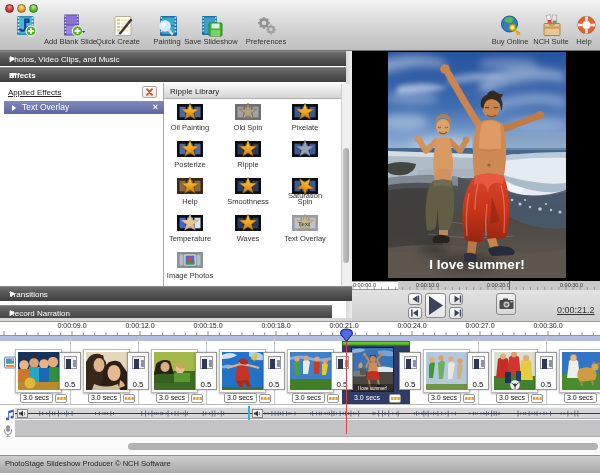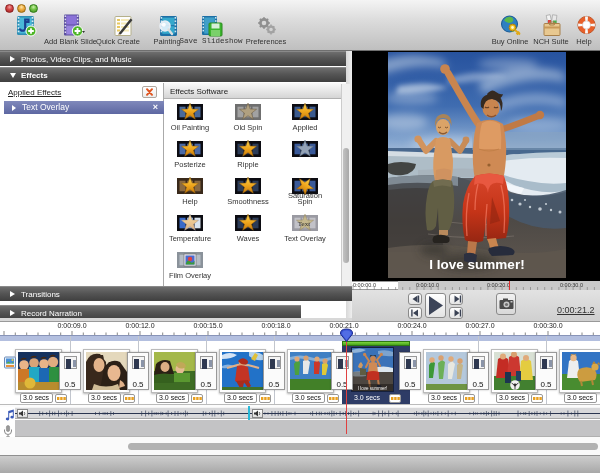--- a/index.html
+++ b/index.html
@@ -1,20 +1,20 @@
 <!DOCTYPE html>
 <html><head>
 <meta charset="utf-8">
 <style>
 * { margin:0; padding:0; box-sizing:border-box; }
 html,body { width:600px; height:473px; overflow:hidden; font-family:"Liberation Sans", sans-serif; background:#fff; }
 #app { position:relative; width:600px; height:473px; }
 .abs { position:absolute; }
 .tlbl { position:absolute; font-size:7.5px; color:#333; text-align:center; white-space:nowrap; transform:translateX(-50%); }
-.hdrbar { position:absolute; left:0; width:346px; height:15px; background:linear-gradient(#6e6e6e,#555 45%,#3f3f3f); color:#fff; font-size:8px; line-height:15px; padding-left:21px; border-top:1px solid #8a8a8a; }
+.hdrbar { position:absolute; left:0; width:346px; height:15px; background:linear-gradient(#6e6e6e,#555 45%,#3f3f3f); color:#fff; font-size:8px; line-height:15px; padding-left:9px; border-top:1px solid #8a8a8a; }
 .hdrbar .arr { position:absolute; left:10px; top:4px; width:0; height:0; }
 .arr-r { border-left:5px solid #fff; border-top:3.5px solid transparent; border-bottom:3.5px solid transparent; }
 .arr-d { border-top:5px solid #fff; border-left:3.5px solid transparent; border-right:3.5px solid transparent; }
 .efflbl { position:absolute; font-size:7.5px; color:#333; text-align:center; white-space:nowrap; transform:translateX(-50%); }
 .rlbl { position:absolute; font-size:7px; color:#222; white-space:nowrap; transform:translateX(-50%); }
 .mrlbl { position:absolute; font-size:5.5px; color:#333; white-space:nowrap; }
 .secs { position:absolute; font-size:7px; color:#111; white-space:nowrap; }
 .tbox { position:absolute; width:22px; height:38px; background:#fbfbfb; border:1px solid #999; box-shadow:0 0 2px rgba(0,0,0,.25); text-align:center; }
 .tbox .ticon { margin:3px auto 0; width:13px; height:13px; border:1px solid #999; background:#f4f4f4; position:relative; }
 .tbox .ticon:before { content:""; position:absolute; left:1.5px; top:1.5px; width:5px; height:10px; background:#2e3850; }
@@ -173,21 +173,21 @@
         <path d="M9 18.4 h3 l-.4-4.6 h-2.2z"></path>
         <path d="M2.1 8.5 v3 l4.6-.4 v-2.2z"></path>
         <path d="M18.9 8.5 v3 l-4.6-.4 v-2.2z"></path>
       </g>
   <circle cx="10.5" cy="10" r="4" fill="none" stroke="#d0d0d0" stroke-width=".6"></circle>
 </svg>
 <div class="tlbl" style="left:23.5px;top:37px;margin-top:36px;">Add Media</div>
 <div class="tlbl" style="left:70.5px;top:37px;">Add Blank Slide</div>
 <div class="tlbl" style="left:110px;top:37px;margin-left:8px;">Quick Create</div>
 <div class="tlbl" style="left:167px;top:37px;">Painting</div>
-<div class="tlbl" style="left:211px;top:37px;font-family:Liberation Mono, monospace;">Save Slideshow</div>
+<div class="tlbl" style="left:211px;top:37px;">Save Slideshow</div>
 <div class="tlbl" style="left:266px;top:37px;">Preferences</div>
 <div class="tlbl" style="left:510px;top:37px;">Buy Online</div>
 <div class="tlbl" style="left:551px;top:37px;">NCH Suite</div>
 <div class="tlbl" style="left:584px;top:37px;">Help</div>
 
 <div class="abs" style="left:0;top:51px;width:352px;height:270px;background:#fff;"></div>
 <div class="abs" style="left:346px;top:51px;width:7px;height:270px;background:linear-gradient(90deg,#d8d8d8,#f2f2f2);"></div>
 <div class="hdrbar" style="top:51px;"><span class="arr arr-r"></span>Photos, Video Clips, and Music</div>
 <div class="hdrbar" style="top:67px;font-weight:bold;"><span class="arr arr-d" style="top:5px;"></span>Effects</div>
 
@@ -197,21 +197,21 @@
 <svg width="13" height="10" viewBox="0 0 13 10" style="position:absolute;left:0;top:0;">
         <path d="M4 2.2 L9 7.8 M9 2.2 L4 7.8" stroke="#e05520" stroke-width="2" stroke-linecap="round"></path>
       </svg>
 </div>
 <div class="abs" style="left:4px;top:101px;width:160px;height:13px;background:linear-gradient(#8089bb,#5d67a2);color:#fff;font-size:8.5px;line-height:13px;padding-left:18px;">Text Overlay
   <span class="arr arr-r" style="position:absolute;left:8px;top:3.5px;border-left-color:#fff;border-left-width:4.5px;border-top-width:3px;border-bottom-width:3px;"></span>
   <span style="position:absolute;right:6px;top:0;font-size:9px;font-weight:bold;">×</span>
 </div>
 
 <div class="abs" style="left:164px;top:83px;width:182px;height:16px;background:linear-gradient(#fafafa,#d5d5d5);border-bottom:1px solid #b0b0b0;"></div>
-<div class="abs" style="left:170px;top:87px;font-size:8px;color:#222;">Effects Software</div>
+<div class="abs" style="left:170px;top:87px;font-size:8px;color:#222;">Ripple Library</div>
 <div class="abs" style="left:164px;top:99px;width:178px;height:187px;background:#fff;"></div>
 
 <svg class="abs" style="left:164px;top:99px;" width="178" height="187" viewBox="0 0 178 187">
 <defs>
 <path id="star" d="M0,-9 L2.17,-2.99 L8.56,-2.78 L3.52,1.14 L5.29,7.28 L0,3.7 L-5.29,7.28 L-3.52,1.14 L-8.56,-2.78 L-2.17,-2.99 Z"></path>
 <linearGradient id="gold" x1="0" y1="0" x2="0" y2="1">
           <stop offset="0" stop-color="#f8d756"></stop>
           <stop offset=".5" stop-color="#f0a81e"></stop>
           <stop offset="1" stop-color="#c87a0a"></stop>
         </linearGradient>
@@ -316,37 +316,37 @@
         <rect x="-3" y="-5.3" width="6" height="10.6" fill="#acb4bc"></rect>
         <rect x="4.5" y="-5.3" width="6" height="10.6" fill="#b4bcc4"></rect>
         <rect x="-6" y="-6" width="12" height="12" fill="#e8e8f0" stroke="#666" stroke-width=".6"></rect>
         <path d="M-4.5,-4.5 h9 v9 h-9z" fill="#4a6ad0"></path>
         <path d="M-4.5,4.5 q2-6 4.5-3 q2.5 3 4.5-1 l0 4z" fill="#3a9a3a"></path>
         <circle cx="0" cy="-1" r="2.2" fill="#e04040"></circle>
       </g>
 </svg>
 <div class="efflbl" style="left:190px;top:123px;">Oil Painting</div>
 <div class="efflbl" style="left:248px;top:123px;">Old Spin</div>
-<div class="efflbl" style="left:305px;top:123px;">Applied</div>
+<div class="efflbl" style="left:305px;top:123px;">Pixelate</div>
 <div class="efflbl" style="left:190px;top:160px;">Posterize</div>
 <div class="efflbl" style="left:248px;top:160px;">Ripple</div>
 <div class="efflbl" style="left:305px;top:160px;margin-top:31px;">Saturation</div>
 <div class="efflbl" style="left:190px;top:197px;">Help</div>
 <div class="efflbl" style="left:248px;top:197px;">Smoothness</div>
 <div class="efflbl" style="left:305px;top:197px;">Spin</div>
 <div class="efflbl" style="left:190px;top:234px;">Temperature</div>
 <div class="efflbl" style="left:248px;top:234px;">Waves</div>
 <div class="efflbl" style="left:305px;top:234px;">Text Overlay</div>
-<div class="efflbl" style="left:190px;top:271px;">Film Overlay</div>
+<div class="efflbl" style="left:190px;top:271px;">Image Photos</div>
 
 <div class="abs" style="left:341px;top:84px;width:9px;height:202px;background:#f0f0f0;border-left:1px solid #ccc;"></div>
 <div class="abs" style="left:342.5px;top:148px;width:6px;height:115px;background:linear-gradient(90deg,#c2c2c2,#a8a8a8);border-radius:3px;"></div>
 
 <div class="hdrbar" style="top:286px;width:404px;"><span class="arr arr-r"></span>Transitions</div>
-<div class="hdrbar" style="top:305px;width:301px;"><span class="arr arr-r"></span>Record Narration</div>
+<div class="hdrbar" style="top:305px;width:332px;"><span class="arr arr-r"></span>Record Narration</div>
 <div class="abs" style="left:0;top:318px;width:352px;height:3px;background:#d8d8d8;"></div>
 
 <div class="abs" style="left:352px;top:51px;width:248px;height:230px;background:#000;"></div>
 
 <svg class="abs" style="left:388px;top:52px;" width="178" height="226" viewBox="0 0 178 226">
 <defs>
 <linearGradient id="sky" x1="0" y1="0" x2="0" y2="1">
           <stop offset="0" stop-color="#27529e"></stop>
           <stop offset=".5" stop-color="#3f6cb0"></stop>
           <stop offset=".82" stop-color="#85a6cf"></stop>
@@ -1018,20 +1018,21 @@
 <rect x="3.4" y="0.5" width="3.2" height="6" rx="1.6" fill="#999" stroke="#777" stroke-width=".5"></rect>
 <path d="M1.5 4.5 v1.5 a3.5 3.5 0 0 0 7 0 V4.5" fill="none" stroke="#888" stroke-width="1"></path>
 <line x1="5" y1="10" x2="5" y2="12" stroke="#888" stroke-width="1"></line>
 <line x1="3" y1="12" x2="7" y2="12" stroke="#888" stroke-width="1"></line>
 </svg>
 
 <div class="abs" style="left:0;top:437px;width:600px;height:18px;background:#fafafa;"></div>
 <div class="abs" style="left:128px;top:443px;width:470px;height:7px;background:#b2b2b2;border-radius:4px;"></div>
 
 <div class="abs" style="left:0;top:455px;width:600px;height:18px;background:linear-gradient(#cdcdcd,#a8a8a8);border-top:1px solid #909090;"></div>
+<div class="abs" style="left:5px;top:459px;font-size:7.5px;color:#222;">PhotoStage Slideshow Producer © NCH Software</div>
 
 <div class="abs" style="left:346px;top:334px;width:1px;height:100px;background:#e04040;"></div>
 <svg class="abs" style="left:339px;top:328px;" width="15" height="14" viewBox="0 0 15 14">
 <path d="M7.5 13.5 L1.5 6 Q1 1 7.5 1 Q14 1 13.5 6 Z" fill="#3a55d8" stroke="#1a2a90" stroke-width="1"></path>
 <path d="M7.5 12 L3 6 Q3 2.5 7.5 2.5 Q12 2.5 12 6 Z" fill="#6a85f0" opacity=".5"></path>
 </svg>
 
 </div>
 
 </body></html>

